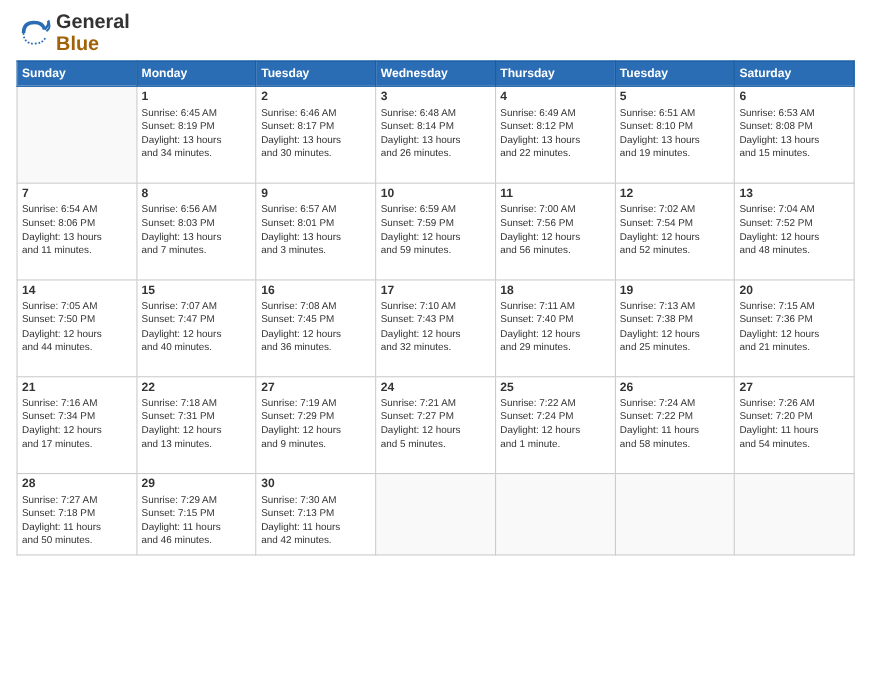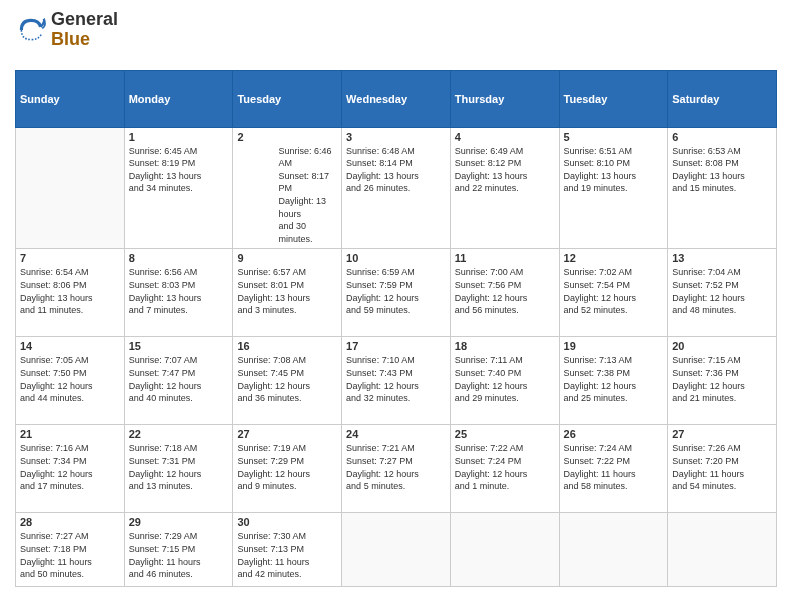--- a/index.html
+++ b/index.html
@@ -12,21 +12,21 @@
     }
     .page {
       width: 792px;
       height: 612px;
       padding: 10px 15px;
     }
     .header {
       display: flex;
       justify-content: space-between;
       align-items: flex-start;
-      margin-bottom: 20px;
+      margin-bottom: 5px;
     }
     .logo {
       display: flex;
       align-items: center;
       gap: 4px;
     }
     .logo-text {
       display: flex;
       flex-direction: column;
       line-height: 1.1;
@@ -60,21 +60,21 @@
     .calendar {
       width: 100%;
       border-collapse: collapse;
       table-layout: fixed;
     }
     .calendar thead th {
       background-color: #2a6db5;
       color: #fff;
       font-size: 11px;
       font-weight: bold;
-      padding: 22px 4px;
+      padding: 5px 4px;
       text-align: left;
       border: 1px solid #1a5da0;
     }
     .calendar tbody td {
       border: 1px solid #ccc;
       vertical-align: top;
       padding: 3px 4px;
       font-size: 9.5px;
       color: #333;
       height: 88px;
@@ -135,21 +135,21 @@
           <td class="empty-cell"></td>
           <td>
             <span class="day-number">1</span>
             <div class="day-info" style="white-space: pre-line;">Sunrise: 6:45 AM
 Sunset: 8:19 PM
 Daylight: 13 hours
 and 34 minutes.</div>
           </td>
           <td>
             <span class="day-number">2</span>
-            <div class="day-info" style="white-space: pre-line; margin-left: 41px;">Sunrise: 6:46 AM
+            <div class="day-info" style="white-space: pre-line;">Sunrise: 6:46 AM
 Sunset: 8:17 PM
 Daylight: 13 hours
 and 30 minutes.</div>
           </td>
           <td>
             <span class="day-number">3</span>
             <div class="day-info" style="white-space: pre-line;">Sunrise: 6:48 AM
 Sunset: 8:14 PM
 Daylight: 13 hours
 and 26 minutes.</div>

